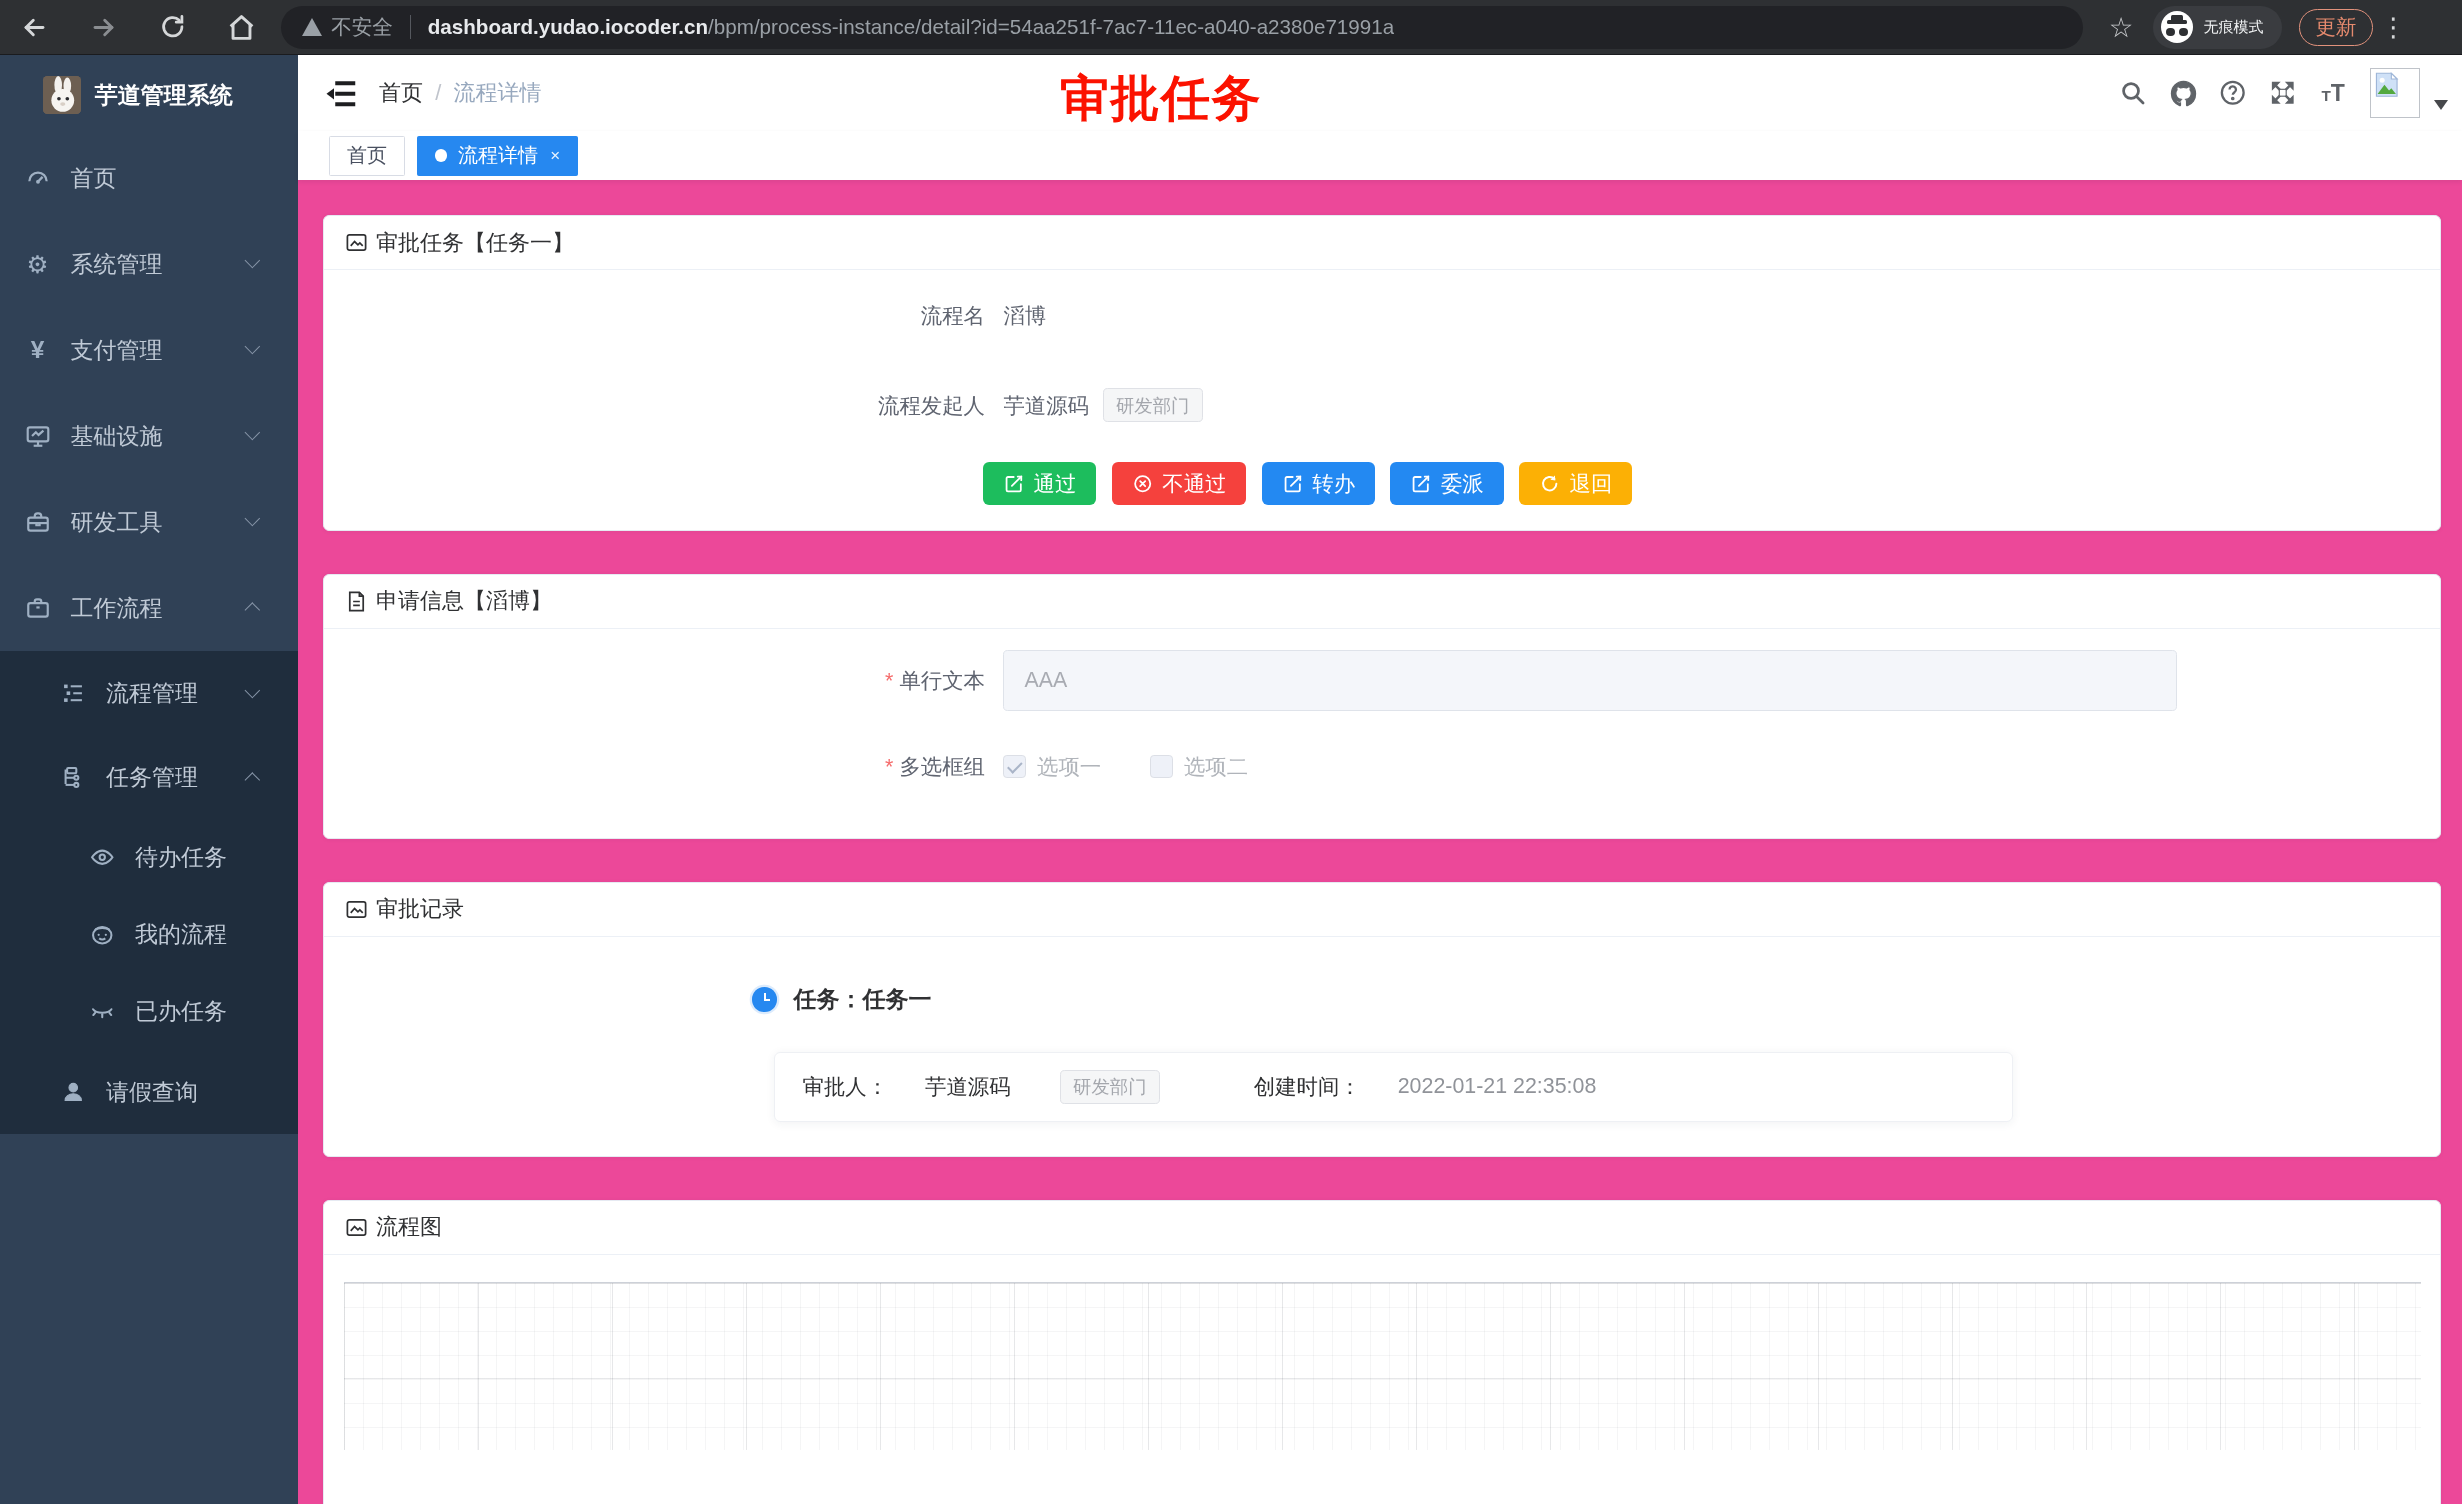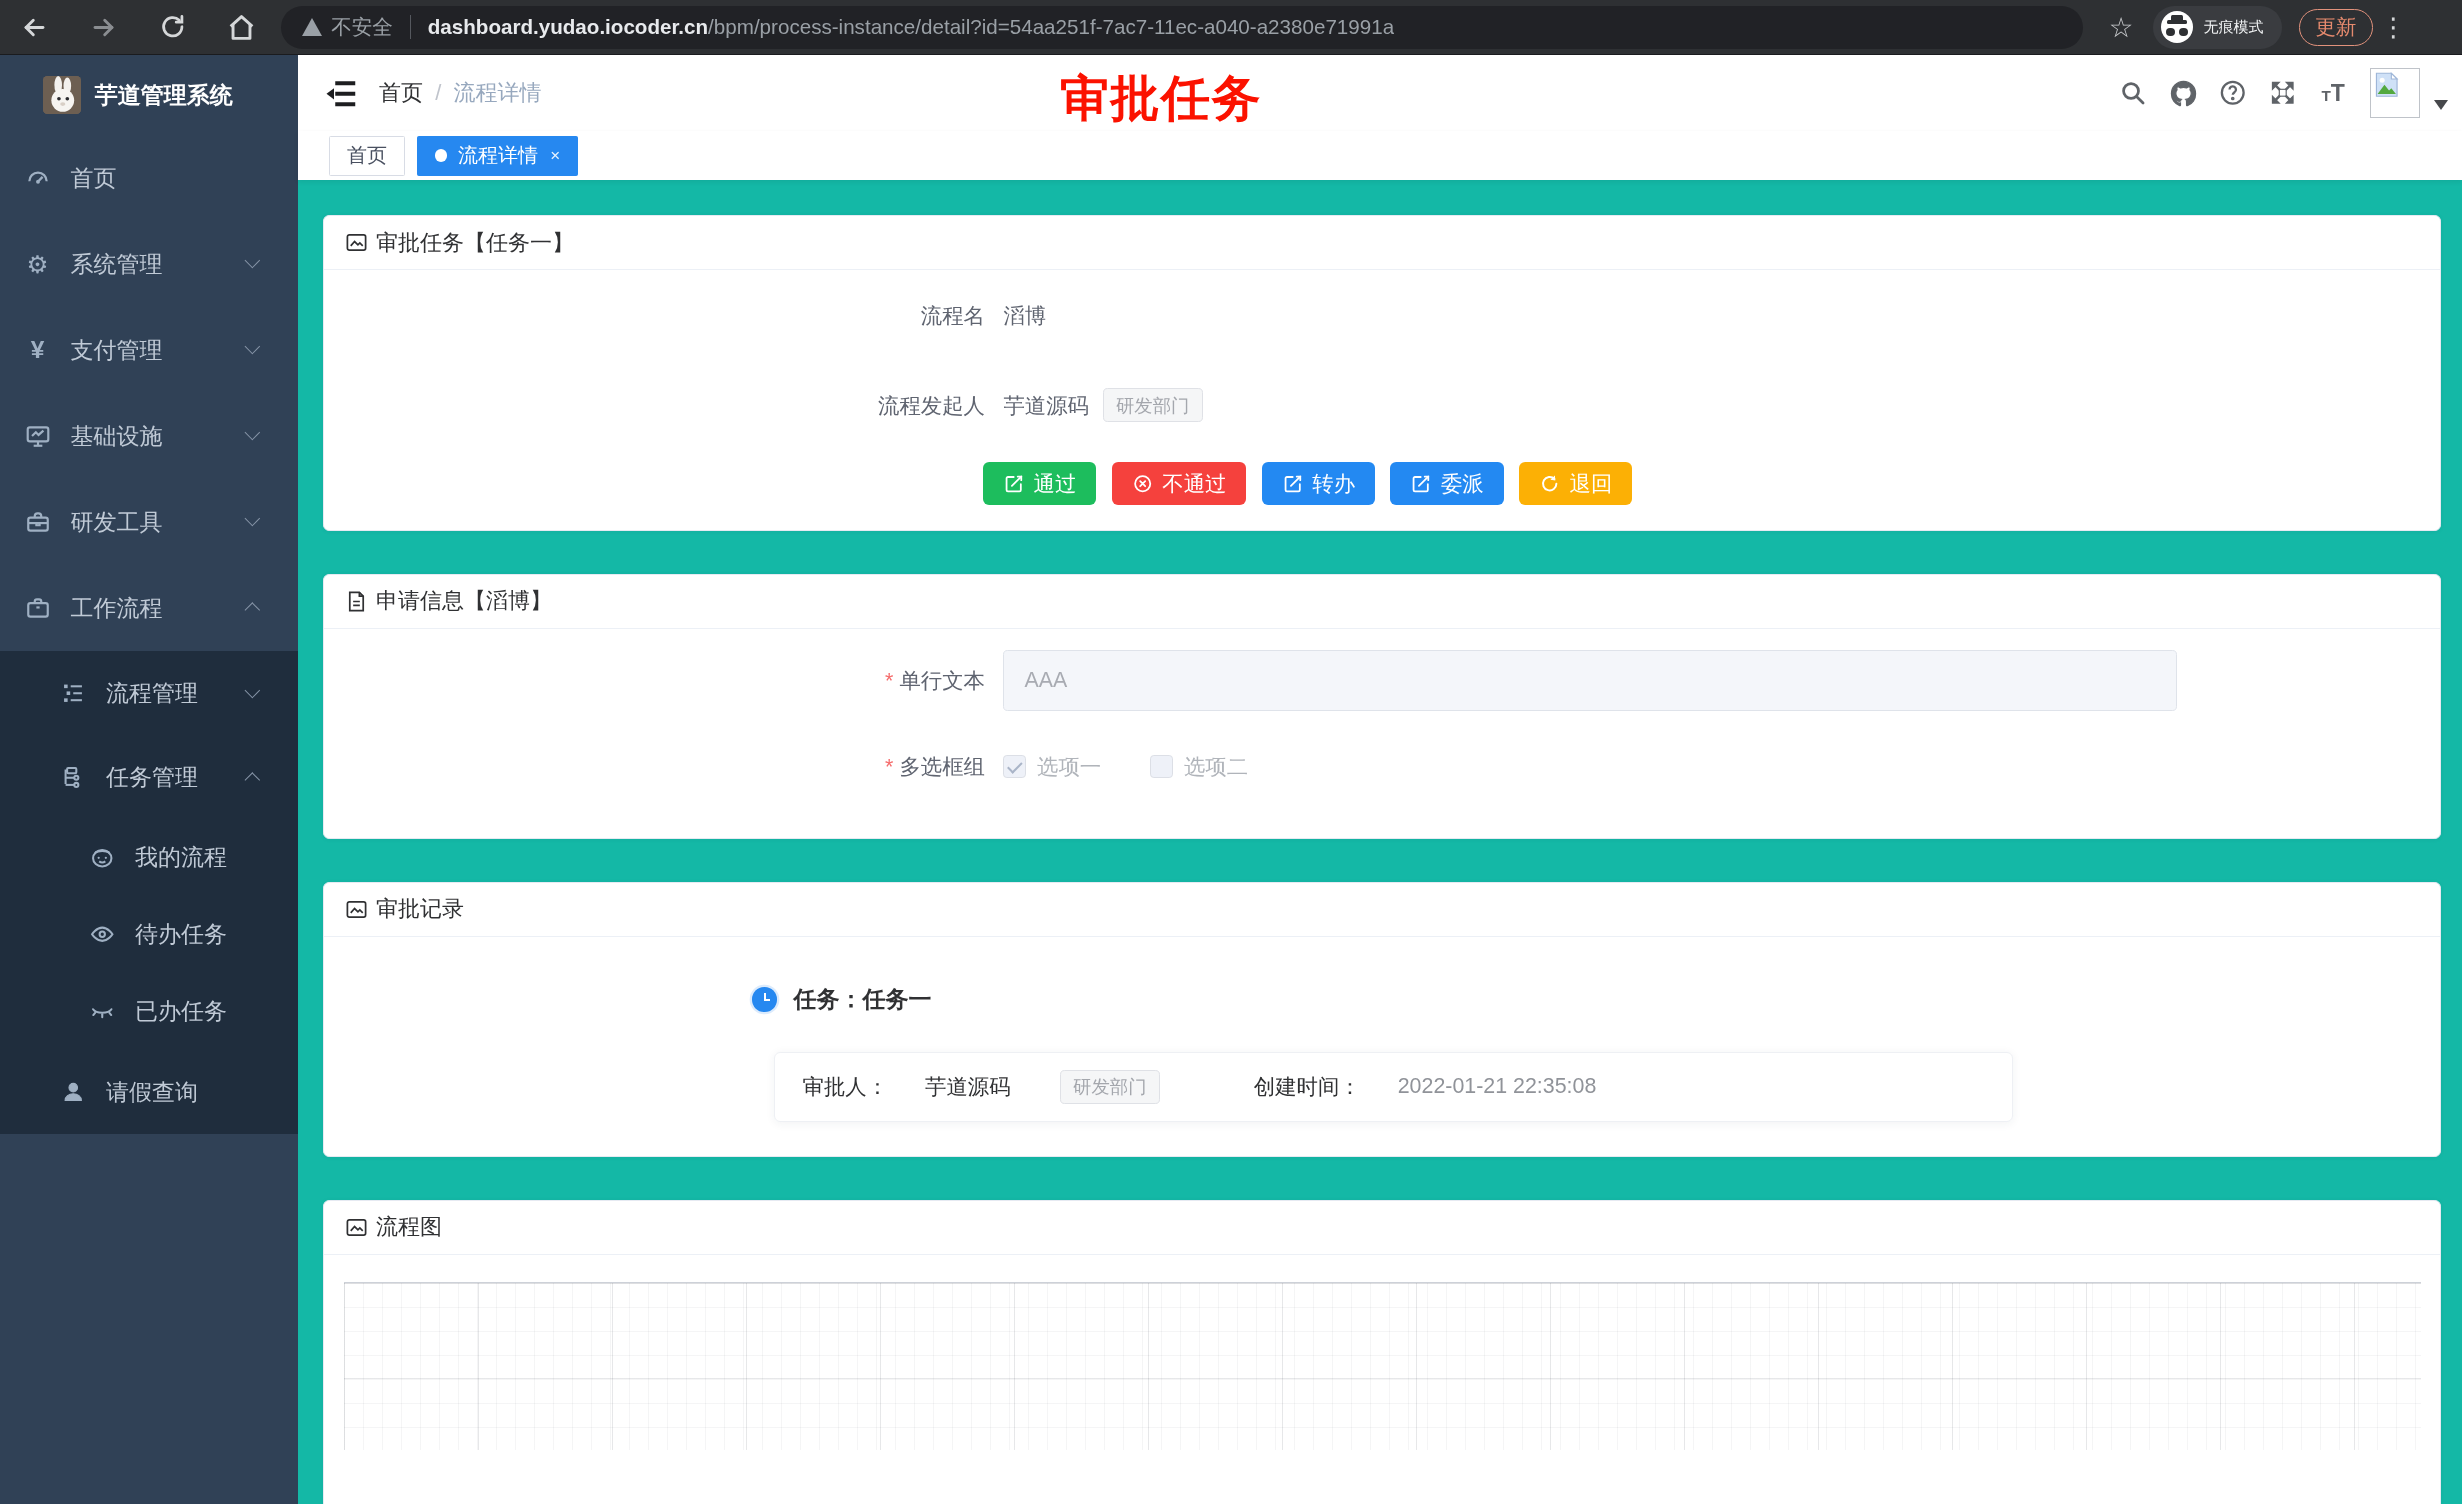--- a/index.html
+++ b/index.html
@@ -63,21 +63,21 @@
   .tt small { font-size:15.3px; font-weight:bold; }
   .avatar-box { width:50px; height:50px; border:0.8px solid #bfc3c9; background:#fff; margin-left:12.2px; position:relative; }
   .caret-down { width:0; height:0; border-left:7.6px solid transparent; border-right:7.6px solid transparent; border-top:10px solid #46484b; margin:23px 0 0 13.8px; }
 
   .tabbar { height:49px; background:#fff; flex:0 0 auto; display:flex; align-items:center; padding-left:31px; box-shadow:0 1.5px 4.6px rgba(0,21,41,.08); position:relative; z-index:2; }
   .tab { height:40px; display:flex; align-items:center; font-size:20px; padding:0 17px; border:0.8px solid #d8dce5; color:#495060; background:#fff; margin-right:12.2px; border-radius:1.5px; }
   .tab.active { background:#2688f0; border-color:#2688f0; color:#fff; }
   .tab .dot { width:12.2px; height:12.2px; border-radius:50%; background:#fff; margin-right:10.7px; }
   .tab .x { margin-left:12.2px; font-size:17px; opacity:.9; }
 
-  .content { flex:1 1 auto; background:#14b8a6; overflow:hidden; padding:35px 20.6px 0 25px; }
+  .content { flex:1 1 auto; background:#ec4899; overflow:hidden; padding:35px 20.6px 0 25px; }
 
   .card { background:#fff; border:0.8px solid #e6eaf2; border-radius:6.1px; box-shadow:0 0.8px 4.6px rgba(31,45,61,.05); margin-bottom:43px; overflow:hidden; }
   .card-hd { height:54px; display:flex; align-items:center; padding-left:21.4px; border-bottom:0.8px solid #ecf0f6; color:#303133; font-size:22px; }
   .card-hd .cico { margin-right:7.6px; display:flex; }
   .card-hd .cico svg { stroke:#303133; }
 
   .frow { display:flex; align-items:center; }
   .flabel { width:661px; text-align:right; font-size:21.4px; color:#5f6470; font-weight:500; flex:0 0 auto; }
   .req::before { content:"*"; color:#f56c6c; margin-right:6.1px; font-size:21.4px; }
   .fctrl { margin-left:18.4px; width:1174px; display:flex; align-items:center; }
@@ -289,38 +289,38 @@
               <path d="M4.5 19.5H13"></path>
             </svg>
         </span>
         <span class="lbl">任务管理</span>
         <span class="chev up"></span>
       </div>
 
       <div class="s-item lvl3">
         <span class="s-ico">
           <svg width="24.5" height="24.5" viewBox="0 0 24 24" fill="none" stroke-width="2">
+              <path d="M2 12s4-6.5 10-6.5S22 12 22 12s-4 6.5-10 6.5S2 12 2 12z"></path>
+              <circle cx="12" cy="12" r="2.6"></circle>
+            </svg>
+        </span>
+        <span class="lbl">待办任务</span>
+      </div>
+
+      <div class="s-item lvl3">
+        <span class="s-ico">
+          <svg width="24.5" height="24.5" viewBox="0 0 24 24" fill="none" stroke-width="2">
               <ellipse cx="12" cy="13" rx="9" ry="8"></ellipse>
               <path d="M5 8c2-3 12-3 14 0"></path>
               <circle cx="8.5" cy="12.5" r="1.1" fill="#9fb0c3" stroke="none"></circle>
               <circle cx="15.5" cy="12.5" r="1.1" fill="#9fb0c3" stroke="none"></circle>
               <path d="M9 16c2 1.6 4 1.6 6 0"></path>
             </svg>
         </span>
         <span class="lbl">我的流程</span>
-      </div>
-
-      <div class="s-item lvl3">
-        <span class="s-ico">
-          <svg width="24.5" height="24.5" viewBox="0 0 24 24" fill="none" stroke-width="2">
-              <path d="M2 12s4-6.5 10-6.5S22 12 22 12s-4 6.5-10 6.5S2 12 2 12z"></path>
-              <circle cx="12" cy="12" r="2.6"></circle>
-            </svg>
-        </span>
-        <span class="lbl">待办任务</span>
       </div>
 
       <div class="s-item lvl3">
         <span class="s-ico">
           <svg width="24.5" height="24.5" viewBox="0 0 24 24" fill="none" stroke-width="2" stroke-linecap="round">
               <path d="M3 10c3 4.5 15 4.5 18 0"></path>
               <path d="M5 13.5l-1.8 2.2"></path>
               <path d="M12 15v2.8"></path>
               <path d="M19 13.5l1.8 2.2"></path>
             </svg>

